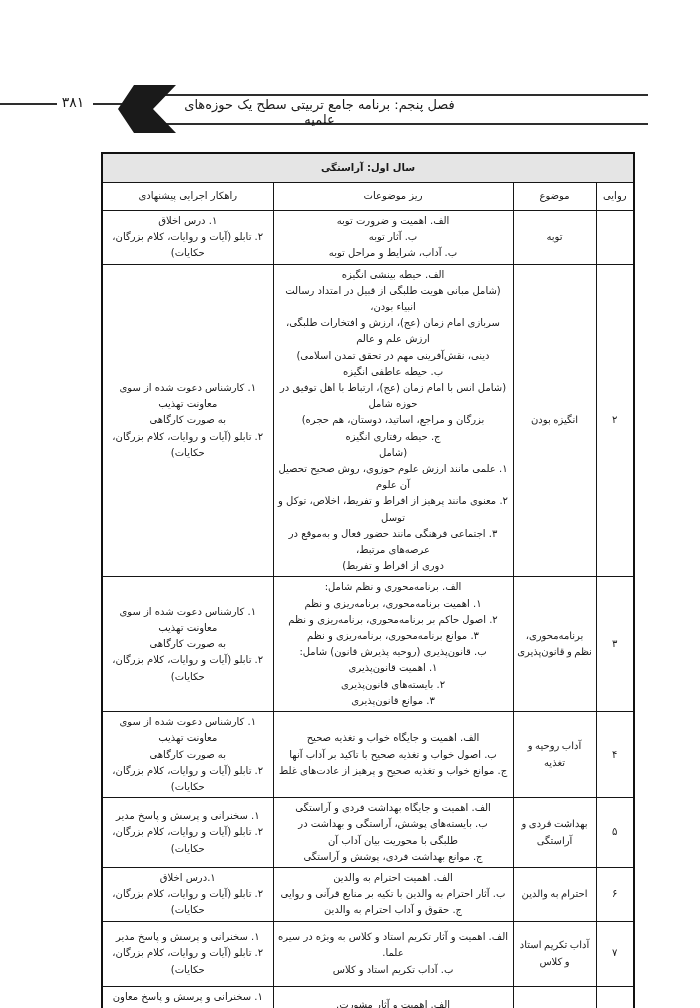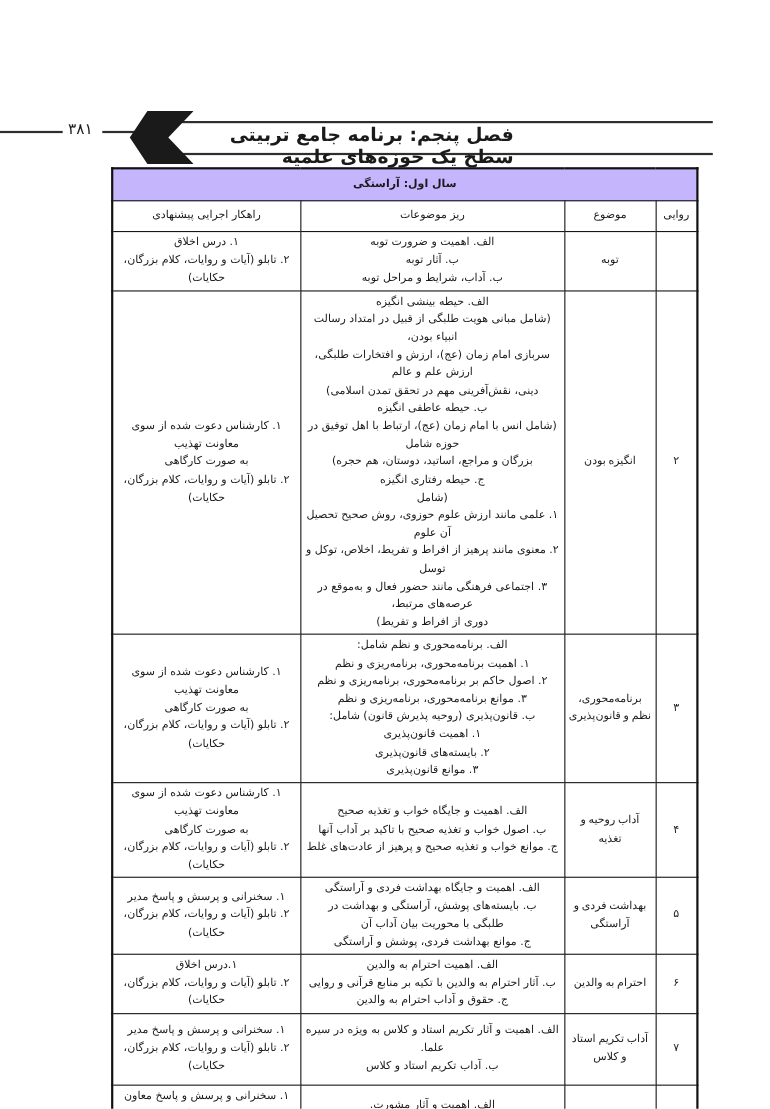--- a/index.html
+++ b/index.html
@@ -1,50 +1,50 @@
 <!DOCTYPE html>
 <html lang="fa"><head>
 <meta charset="utf-8">
 <style>
   html,body{margin:0;padding:0;}
   body{
     width:700px;height:1008px;position:relative;background:#ffffff;
     font-family:"DejaVu Sans",sans-serif;color:#1a1a1a;overflow:hidden;
   }
   
-  .page-header{position:absolute;top:16px;left:0;width:648px;height:150px;direction:ltr;}
+  .page-header{position:absolute;top:0;left:0;width:648px;height:150px;direction:ltr;}
   .rule{position:absolute;background:#2e2e2e;height:2px;}
   .rule-left-a{left:0;top:103;}
   .rule-left-a{left:0;top:103px;width:57px;}
   .rule-left-b{left:93px;top:103px;width:31px;}
   .rule-right-top{left:150px;top:94px;right:0;}
   .rule-right-bottom{left:150px;top:123px;right:0;}
   .page-number{
     position:absolute;left:52px;top:94px;width:42px;text-align:center;
     font-size:14px;direction:rtl;
   }
   .chapter-chevron{position:absolute;left:118px;top:84px;z-index:2;}
   .chapter-title{
-    position:absolute;left:172px;top:97px;width:295px;text-align:right;
-    font-size:17px;font-weight:bold;direction:rtl;z-index:3;
+    position:absolute;left:172px;top:97px;width:295px;text-align:center;
+    font-size:13px;font-weight:normal;direction:rtl;z-index:3;
   }
   
   .program-table{
     position:absolute;top:152px;left:101px;width:532px;
     border-collapse:collapse;table-layout:fixed;direction:rtl;
     border:2px solid #111;
   }
   .program-table td{
     border:1px solid #161616;
     border-top-width:1.5px;border-bottom-width:1.5px;
     padding:2px 3px;vertical-align:middle;text-align:center;
     font-size:10px;line-height:16.2px;white-space:pre-line;
   }
   .title-cell{
-    background:#c4b5fd;font-weight:bold;font-size:12.5px;height:24px;
+    background:#e5e5e5;font-weight:bold;font-size:12.5px;height:24px;
     line-height:14px;
   }
   .head-cell{font-weight:normal;font-size:11px;height:23px;line-height:13px;}
   .c-topic{font-size:10px;line-height:15px;font-family:Liberation Serif, serif;}
   .c-week{font-size:10.5px;}
   tr.r1{height:50px;} tr.r2{height:218px;} tr.r3{height:133px;}
   tr.r4{height:52px;} tr.r5{height:67px;}  tr.r6{height:50px;}
   tr.r7{height:65px;} tr.r8{height:53px;}
 </style>
 </head>

